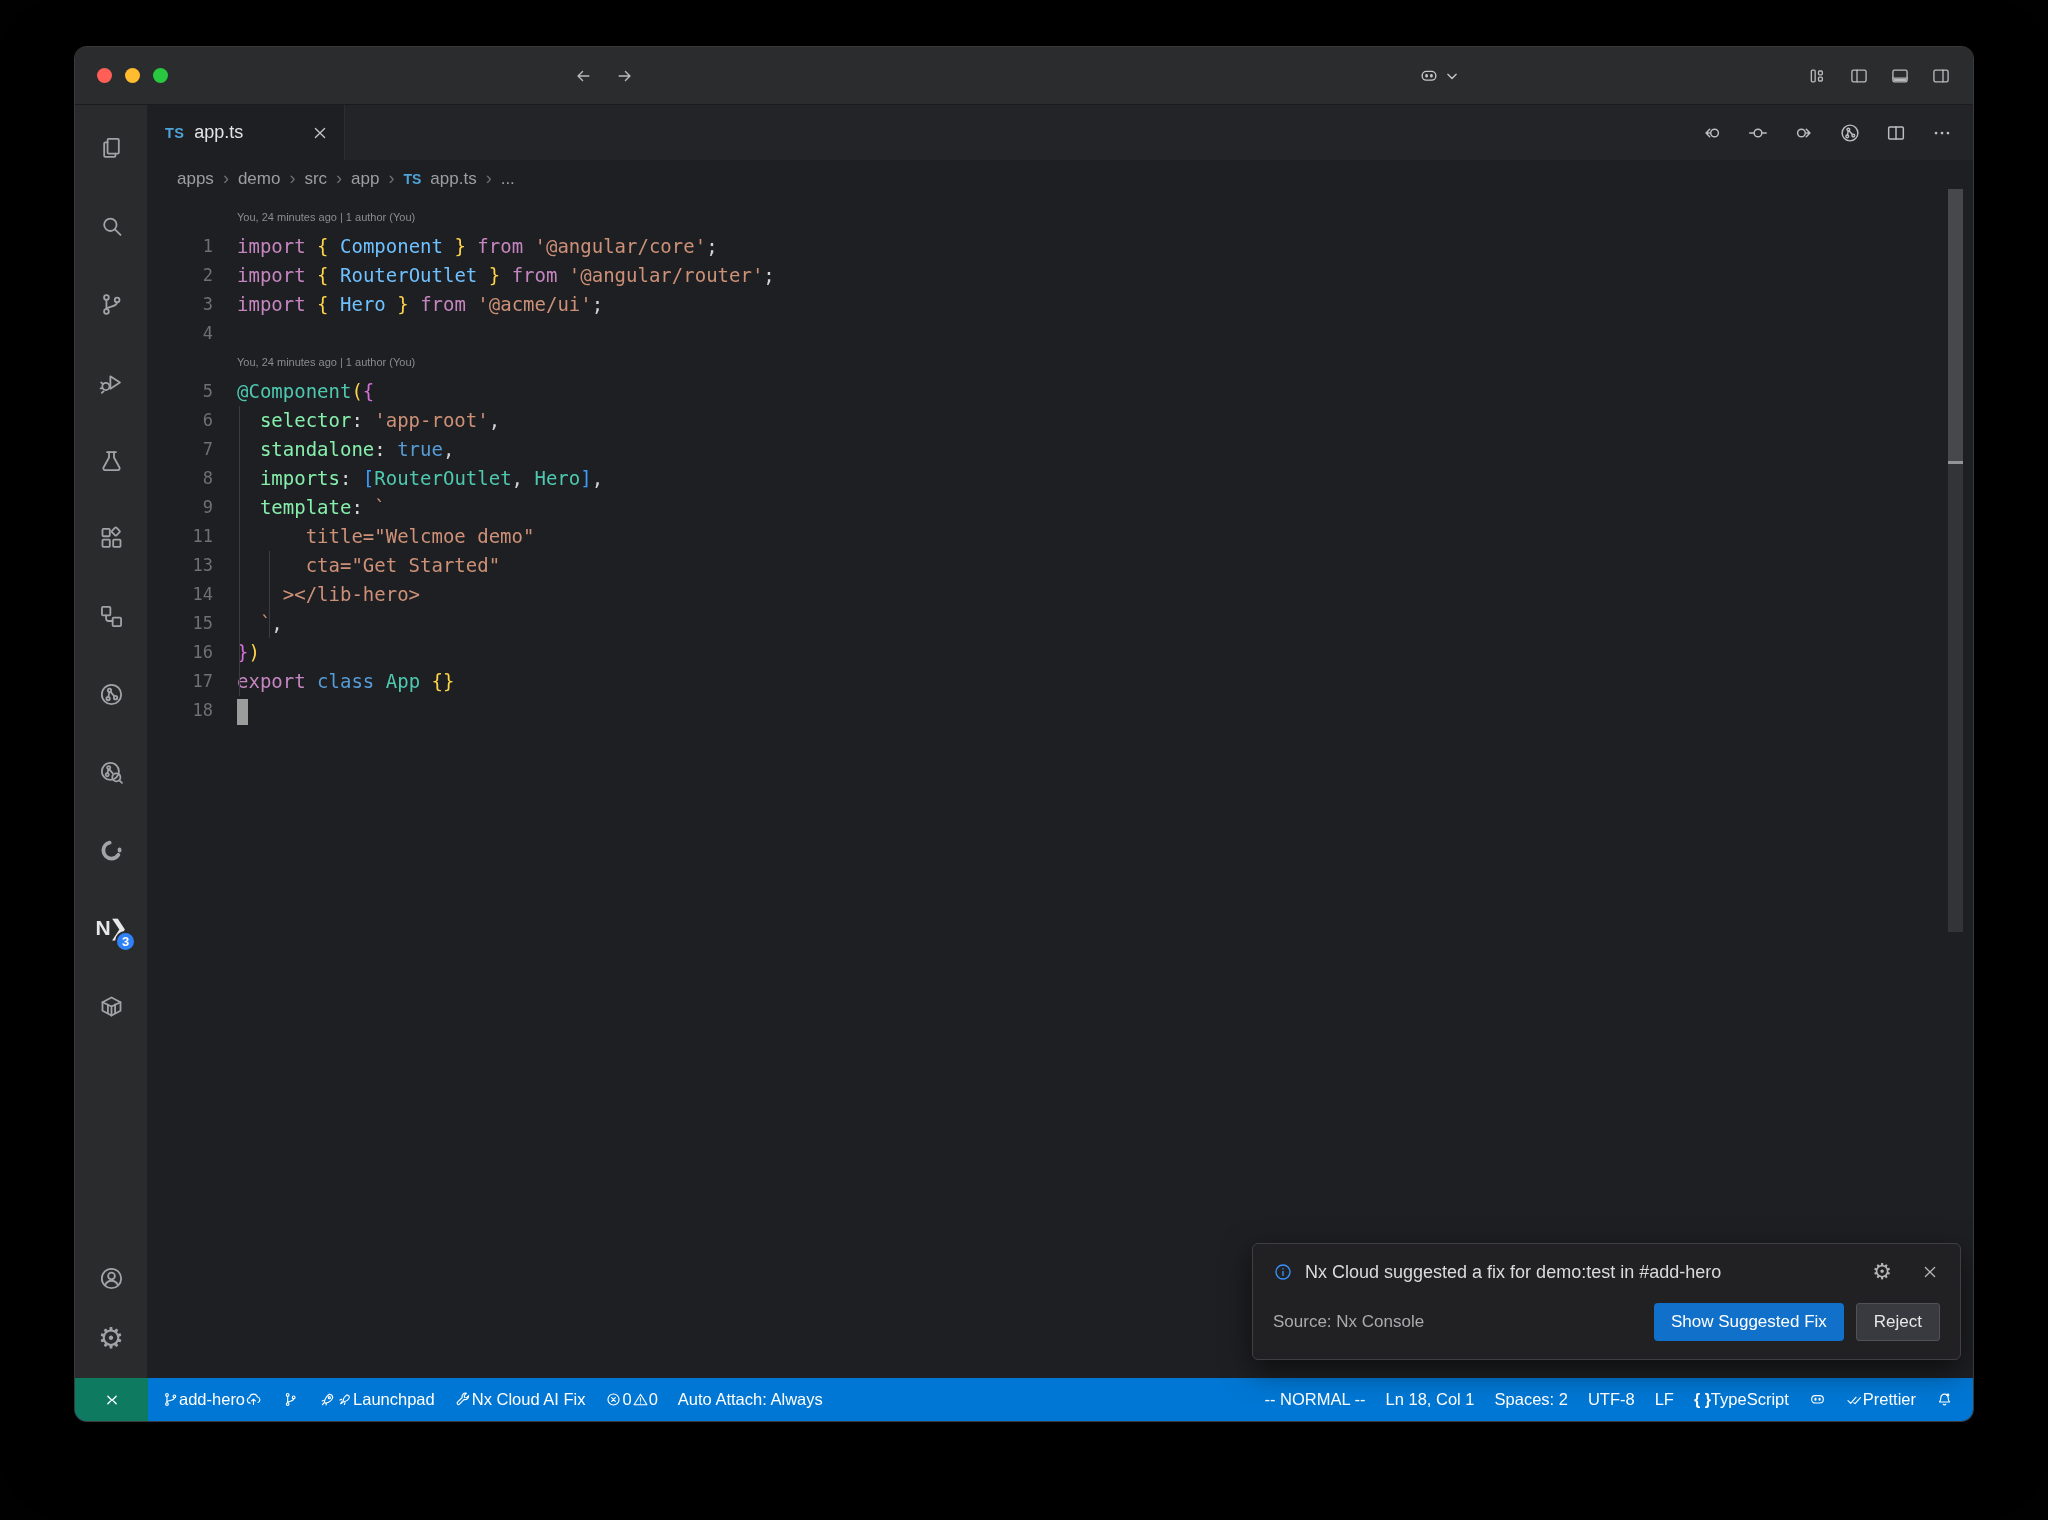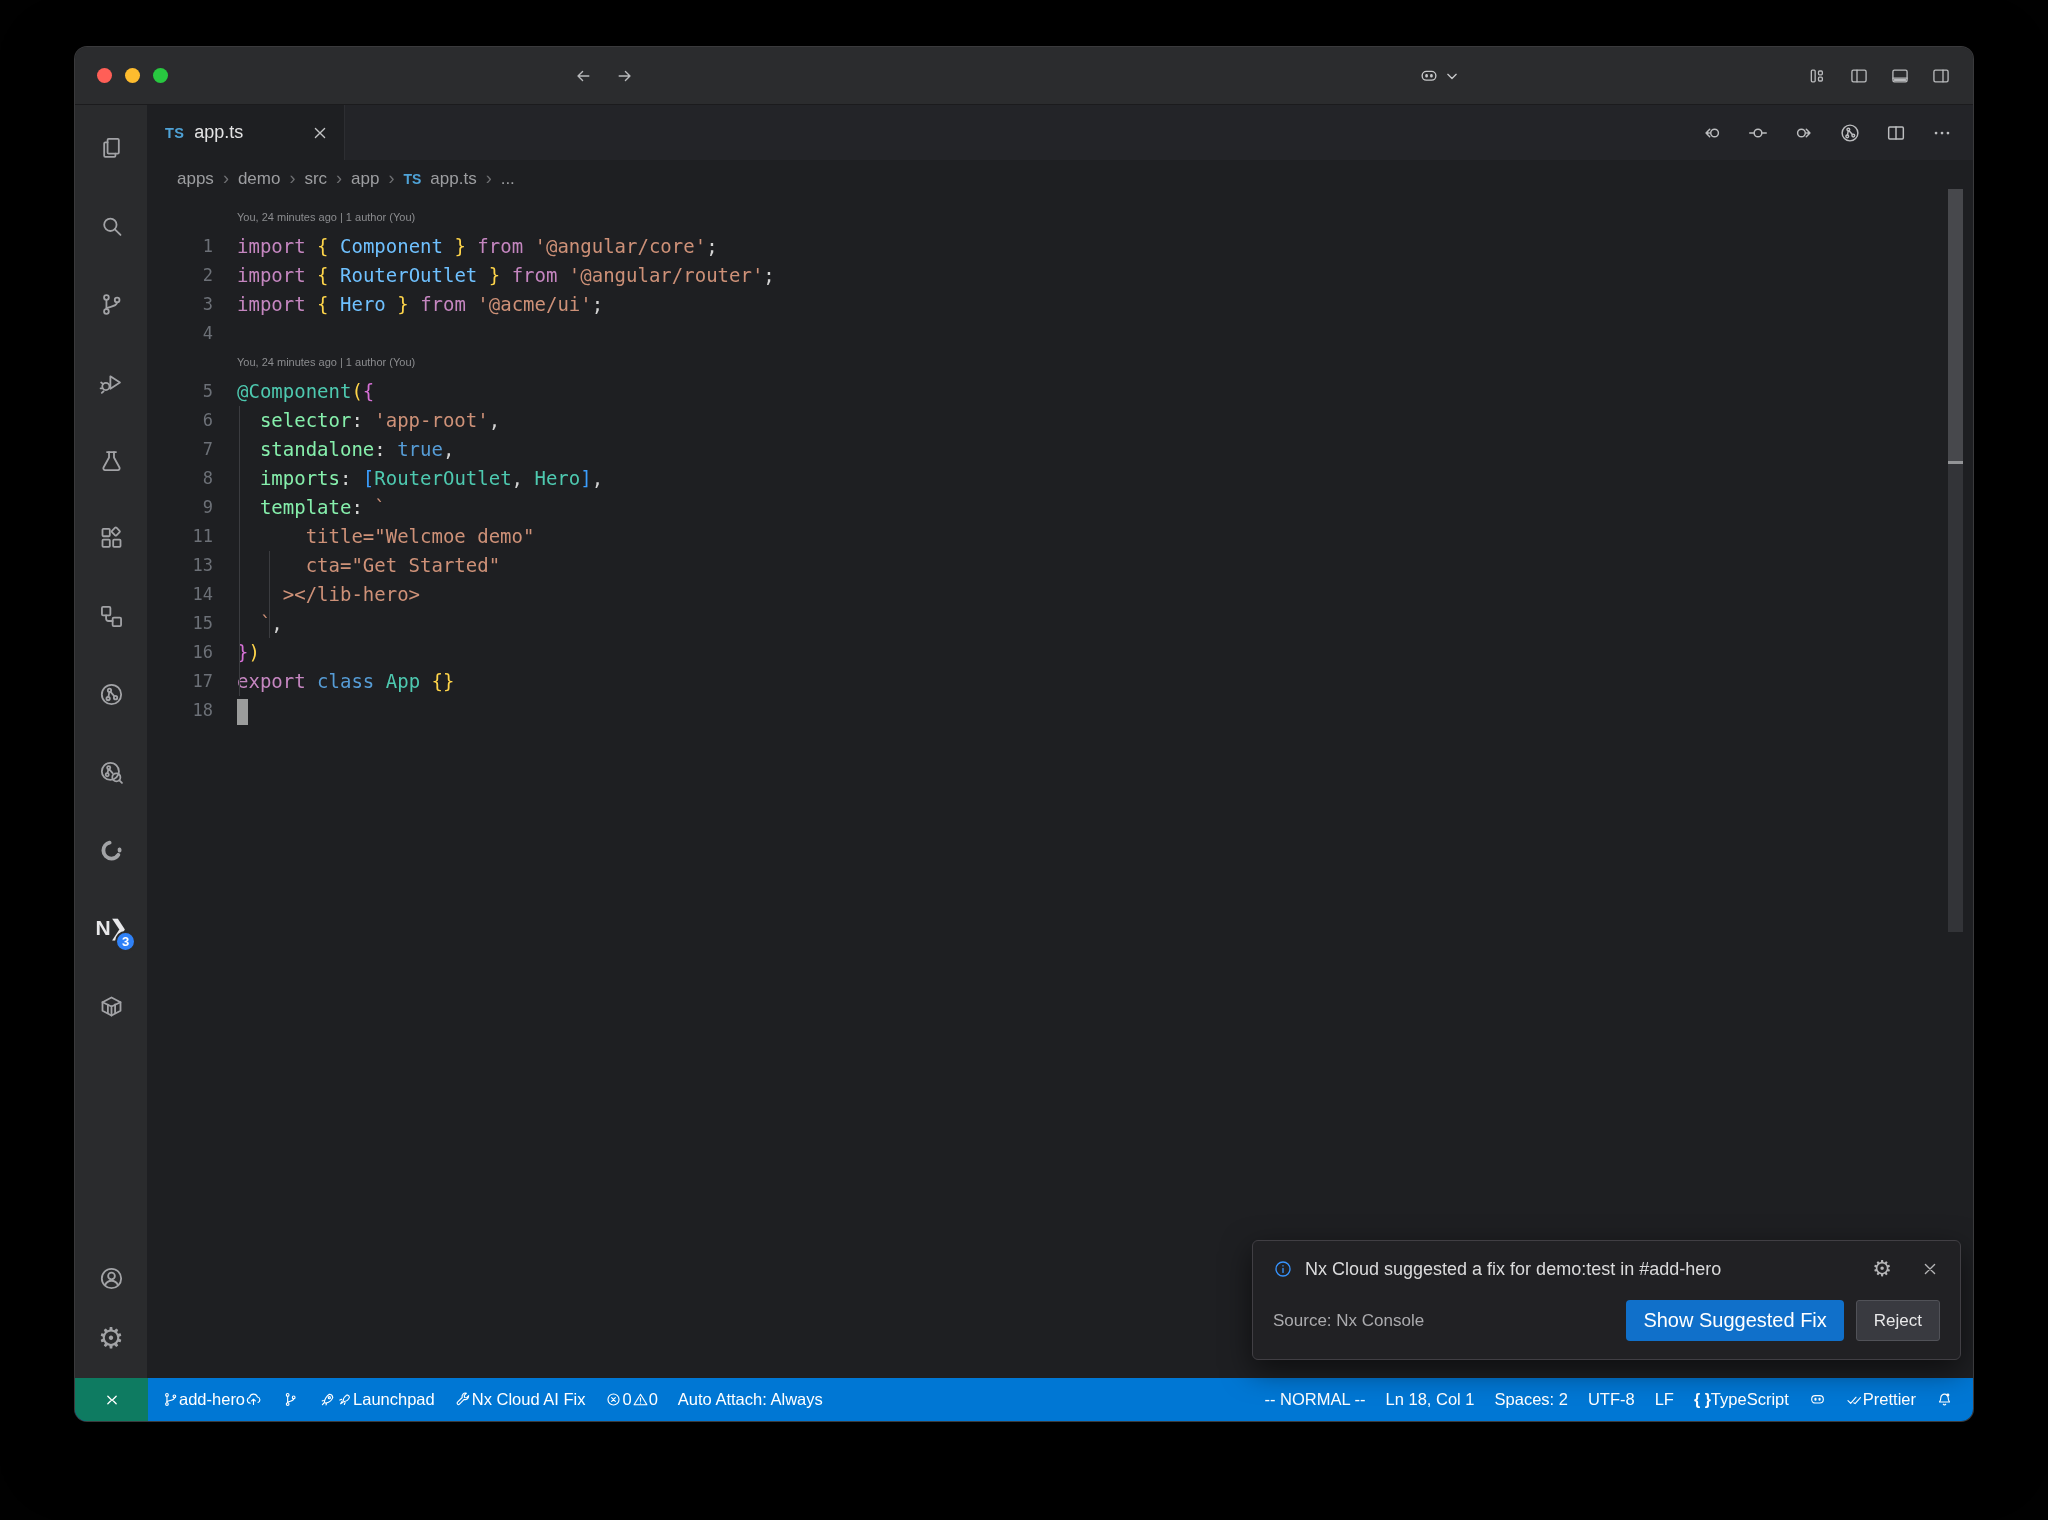--- a/index.html
+++ b/index.html
@@ -85,21 +85,21 @@
            border:1px solid #413f44; border-radius:6px; padding:17px 20px 18px;
            box-shadow:0 10px 30px rgba(0,0,0,.55); }
   .toast-head { display:flex; align-items:center; gap:12px; font-size:18px; color:#dbdbdc; }
   .toast-head .info { color:#3794ff; display:flex; }
   .toast-gear { margin-left:auto; color:#b5b5b7; font-size:22px; }
   .toast-close { color:#b5b5b7; margin-left:16px; display:flex; }
   .toast-close svg { width:16px; height:16px; }
   .toast-body { display:flex; align-items:center; margin-top:20px; font-size:17px; color:#ababae; }
   .toast-btns { margin-left:auto; display:flex; gap:12px; }
   .btn-primary { background:var(--accent,#1070ca); color:#fff; border:none; border-radius:4px;
-                 font-size:20px; padding:9px 17px; font-family:inherit; }
+                 font-size:17px; padding:9px 17px; font-family:inherit; }
   .btn-secondary { background:#393a40; color:#e8e8e9; border:1px solid #515258;
                    border-radius:3px; font-size:17px; padding:8px 17px; font-family:inherit; }
 
   
   .statusbar { flex:0 0 36px; background:var(--sbblue,#0077d4); display:flex;
                align-items:center; color:#fff; font-size:16.5px; }
   .sb-remote { width:73px; height:100%; background:var(--sbgreen,#0e7b61);
                display:flex; align-items:center; justify-content:center; flex:0 0 73px; }
   .sb-left  { display:flex; height:100%; align-items:center; margin-left:4px; }
   .sb-right { margin-left:auto; display:flex; height:100%; align-items:center; padding-right:10px; }

